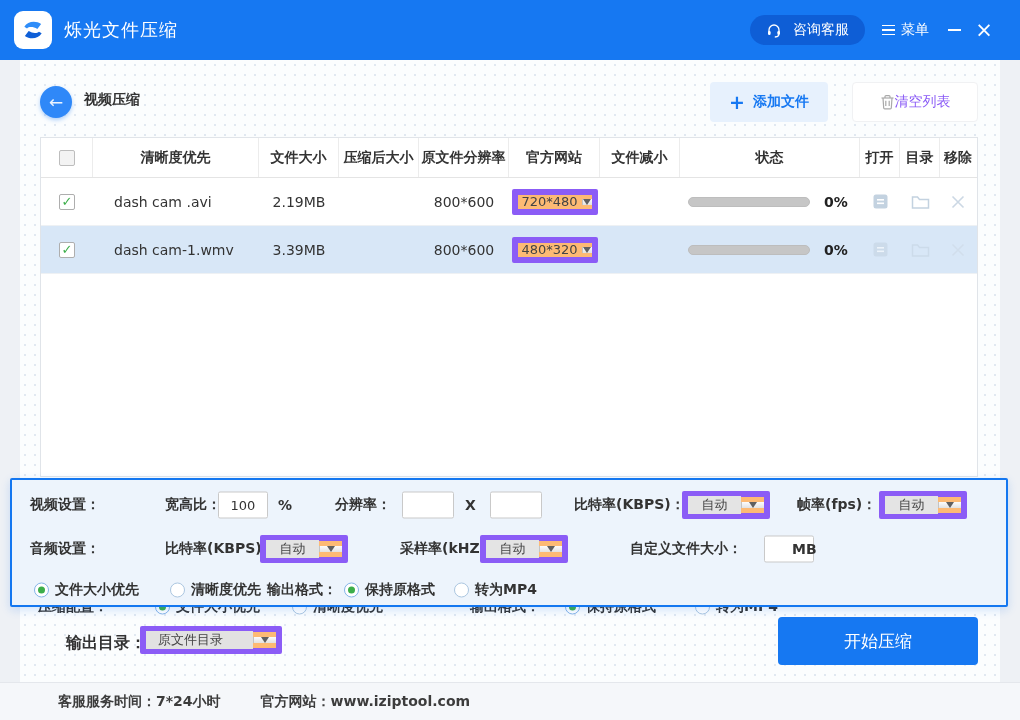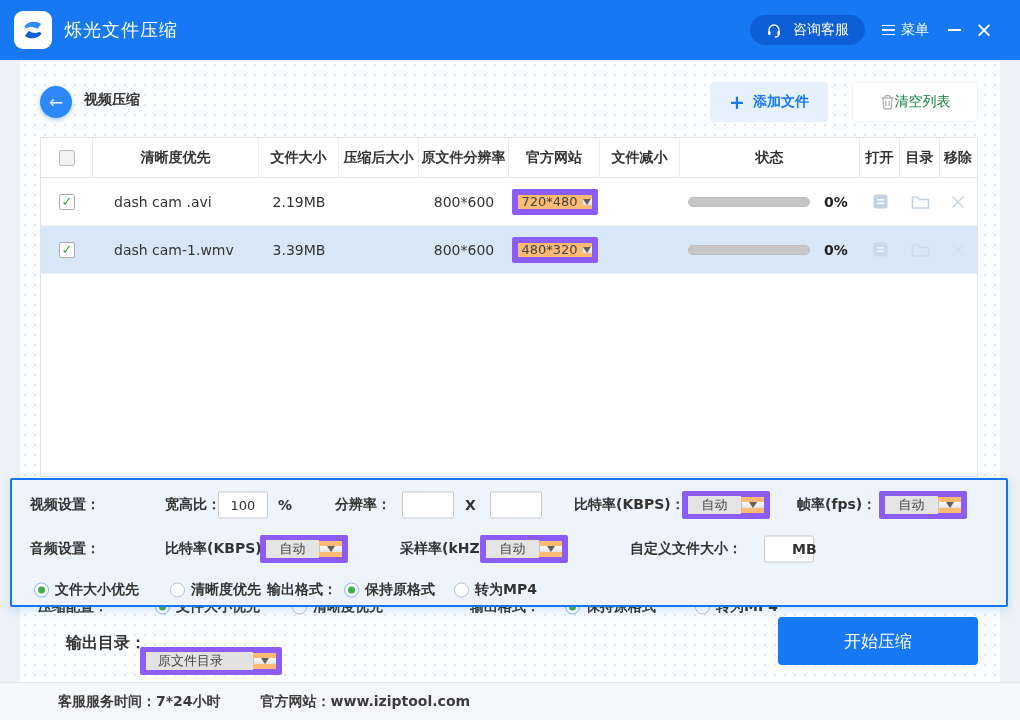--- a/index.html
+++ b/index.html
@@ -53,21 +53,21 @@
   }
   .page-title { position:absolute; left:84px; top:91px; font-size:14px; font-weight:bold; color:#333; }
   .add-btn {
     position:absolute; left:710px; top:82px; width:118px; height:40px;
     background:#e7f1fd; border-radius:4px; color:#1678f2; font-size:14px; font-weight:bold;
     display:flex; align-items:center; justify-content:center; gap:8px; cursor:pointer;
   }
   .add-btn .plus { font-size:19px; font-weight:bold; line-height:1; }
   .clear-btn {
     position:absolute; left:852px; top:82px; width:126px; height:40px;
-    background:#fff; border:1px solid #f0f1f3; border-radius:4px; color:#15803d; font-size:14px;
+    background:#fff; border:1px solid #f0f1f3; border-radius:4px; color:#8b5cf6; font-size:14px;
     display:flex; align-items:center; justify-content:center; gap:0; cursor:pointer;
   }
 
   
   .file-table {
     position:absolute; left:40px; top:137px; width:938px; height:340px;
     background:#fff; border:1px solid #e0e4e9;
   }
   .t-head { display:flex; height:40px; border-bottom:1px solid #e4e4e4; background:#fff; }
   .t-head .cell {
@@ -127,21 +127,21 @@
   .radio {
     width:15px; height:15px; border-radius:50%; background:#fff; border:1.5px solid #abc6e0;
     display:flex; align-items:center; justify-content:center; cursor:pointer;
   }
   .radio.on { border-color:#85b4e8; }
   .radio.on i { width:7px; height:7px; border-radius:50%; background:#3cae4a; display:block; }
   .radio-lbl { font-size:14px; font-weight:bold; color:#333; white-space:nowrap; }
 
   
   .outdir-lbl { position:absolute; left:38px; top:633px; font-size:16px; font-weight:bold; color:#333;padding-left:28px; }
-  .outdir-dd { position:absolute; left:140px; top:647px; width:142px; height:28px; }
+  .outdir-dd { position:absolute; left:140px; top:626px; width:142px; height:28px; }
   .outdir-dd .dd-val { justify-content:flex-start; padding-left:12px; background:#e2e2e2; }
   .start-btn {
     position:absolute; left:778px; top:617px; width:200px; height:48px;
     background:#1678f2; border-radius:4px; color:#fff; font-size:17px;
     display:flex; align-items:center; justify-content:center; cursor:pointer; z-index:11;
   }
 
   
   .footer {
     position:absolute; left:0; top:682px; width:1020px; height:38px;

